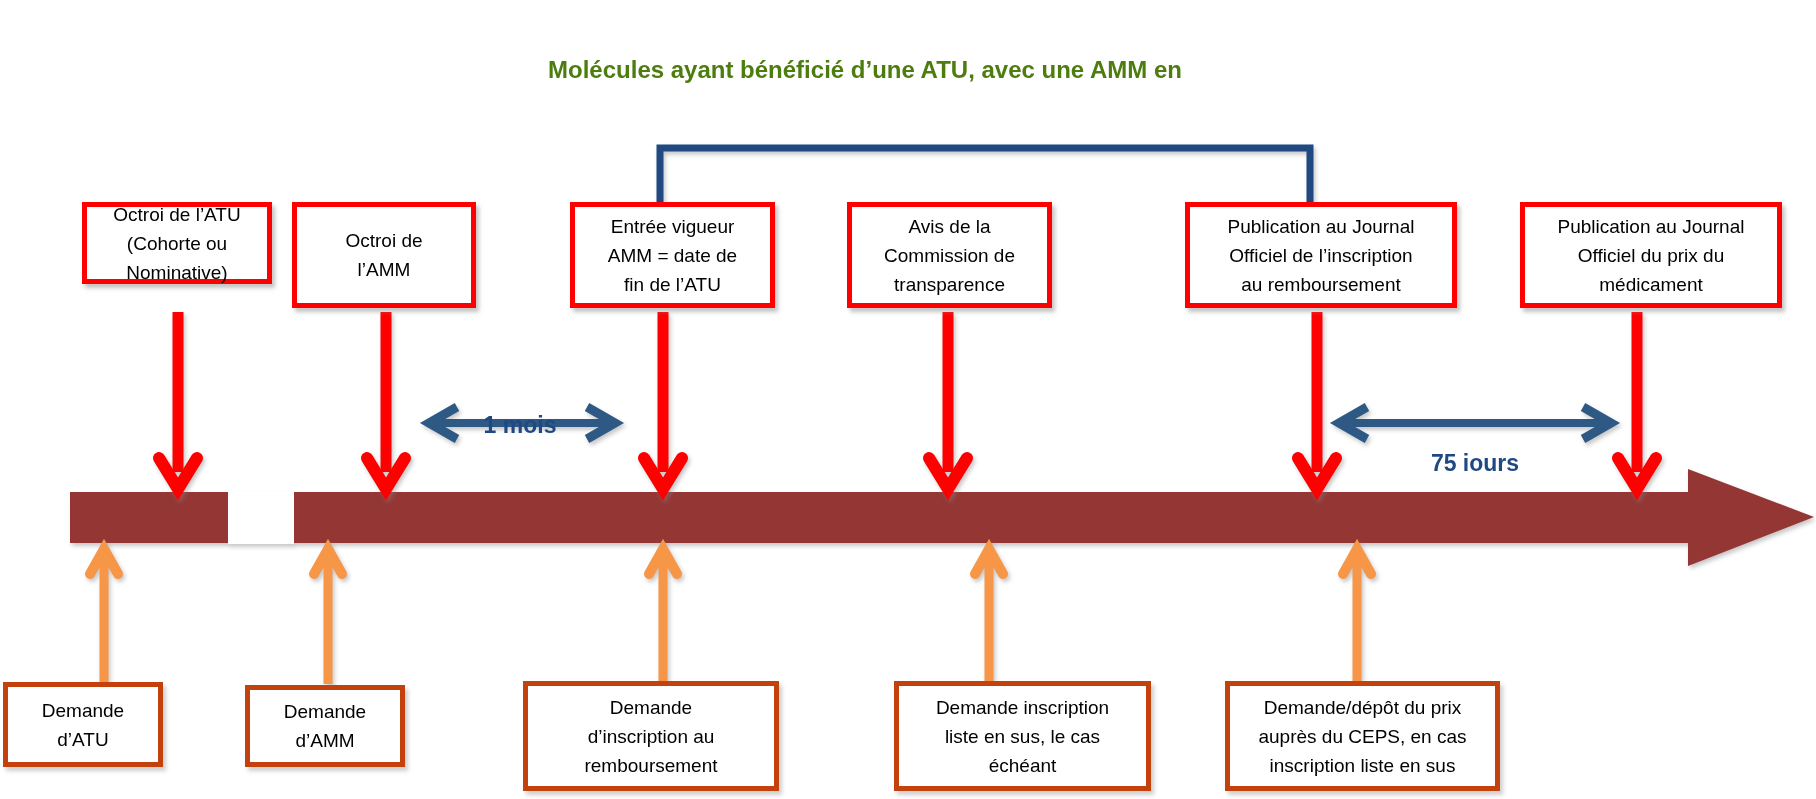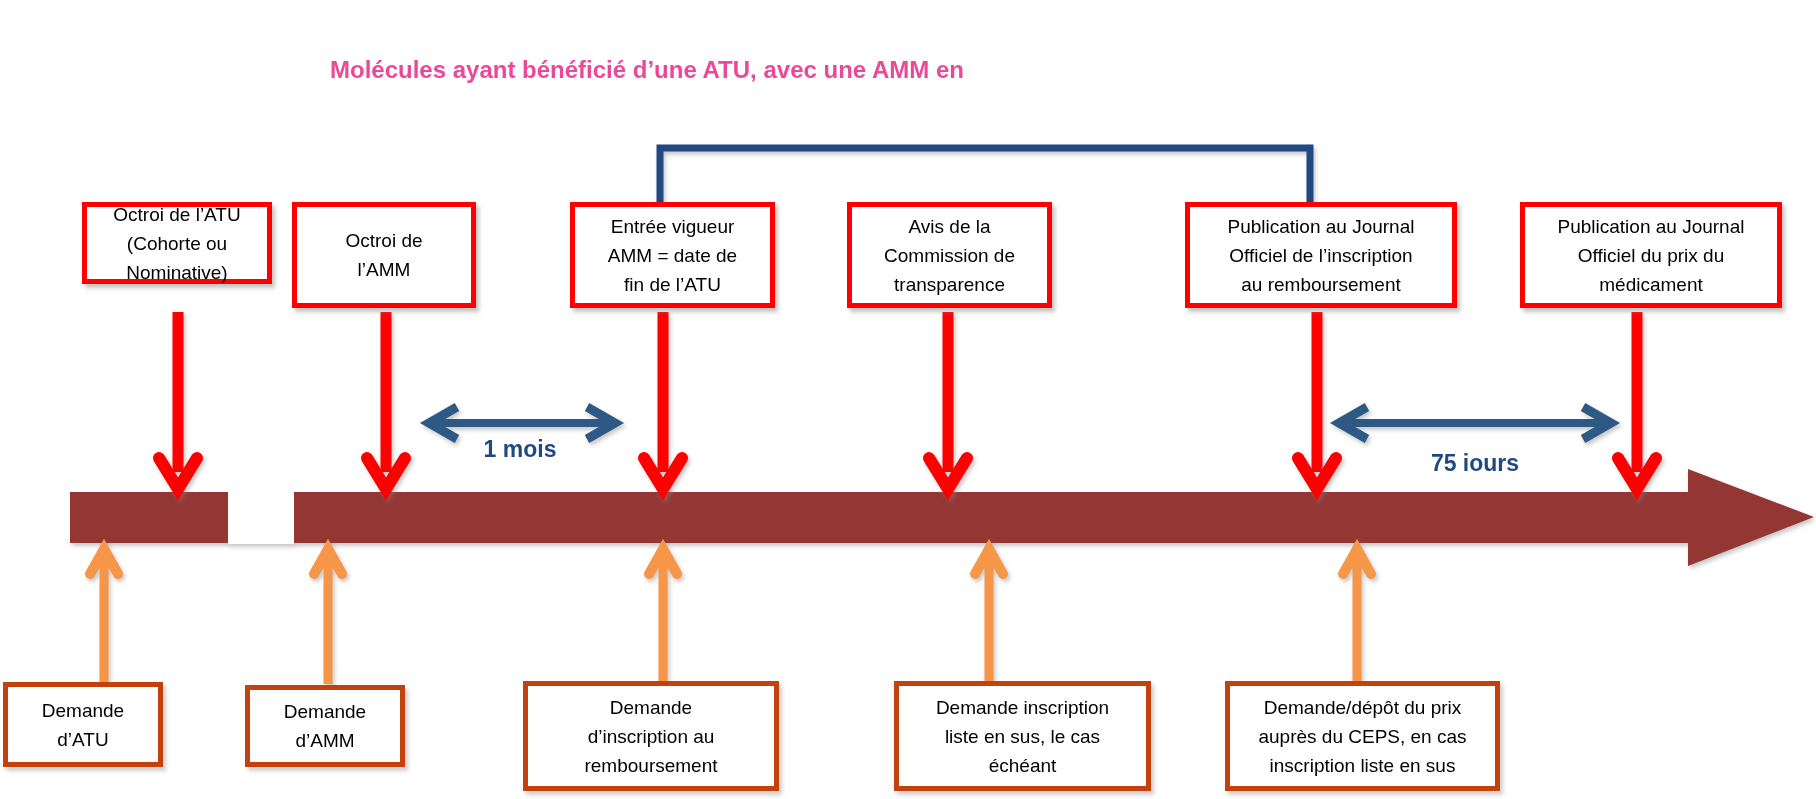--- a/index.html
+++ b/index.html
@@ -6,21 +6,21 @@
   .canvas {
     position:relative; width:1816px; height:799px;
     background:#ffffff; overflow:hidden;
     font-family:"Liberation Sans","DejaVu Sans",sans-serif;
   }
   svg.shapes { position:absolute; left:0; top:0; }
   .shadow { filter: drop-shadow(2px 3px 2px rgba(130,130,130,0.45)); }
 
   .diagram-title {
     position:absolute; left:330px; top:53px; width:1070px;
-    color:#ec4899; font-weight:bold;
+    text-align:center; color:#4d7c0f; font-weight:bold;
     font-size:24px; line-height:33px;
   }
   .diagram-title span { display:block; }
 
   .box {
     position:absolute; background:#ffffff; box-sizing:border-box;
     display:flex; flex-direction:column; justify-content:center; align-items:center;
     text-align:center; color:#000000; font-size:19px; line-height:29px;
   }
   .box span { display:block; white-space:nowrap; }
@@ -110,21 +110,21 @@
       <line x1="1345" y1="423" x2="1605" y2="423" stroke="#2e5984" stroke-width="8"></line>
       <path d="M 1367 407 L 1339 423 L 1367 439" fill="none" stroke="#2e5984" stroke-width="9"></path>
       <path d="M 1583 407 L 1611 423 L 1583 439" fill="none" stroke="#2e5984" stroke-width="9"></path>
     </g>
   </svg>
 
   <div class="diagram-title">
     <span>Molécules ayant bénéficié d’une ATU, avec une AMM en</span>
   </div>
 
-  <div class="interval-label" style="left:455px; top:436px; width:130px;">1 mois</div>
+  <div class="interval-label" style="left:455px; top:412px; width:130px;">1 mois</div>
   <div class="interval-label" style="left:1385px; top:438px; width:180px;margin-top:12px;">75 iours</div>
 
   <div class="box red" style="left:82px; top:202px; width:190px; height:82px;">
     <span>Octroi de l’ATU</span>
     <span>(Cohorte ou</span>
     <span>Nominative)</span>
   </div>
   <div class="box red" style="left:292px; top:202px; width:184px; height:106px;">
     <span>Octroi de</span>
     <span>l’AMM</span>

